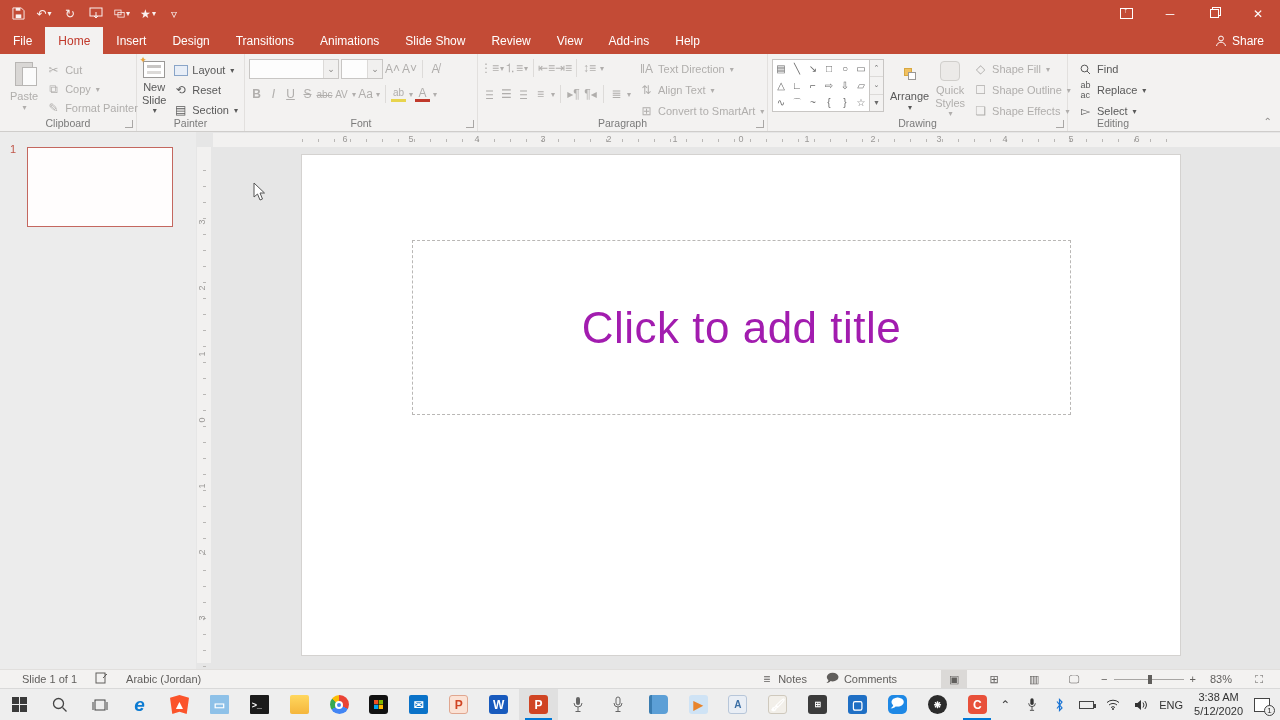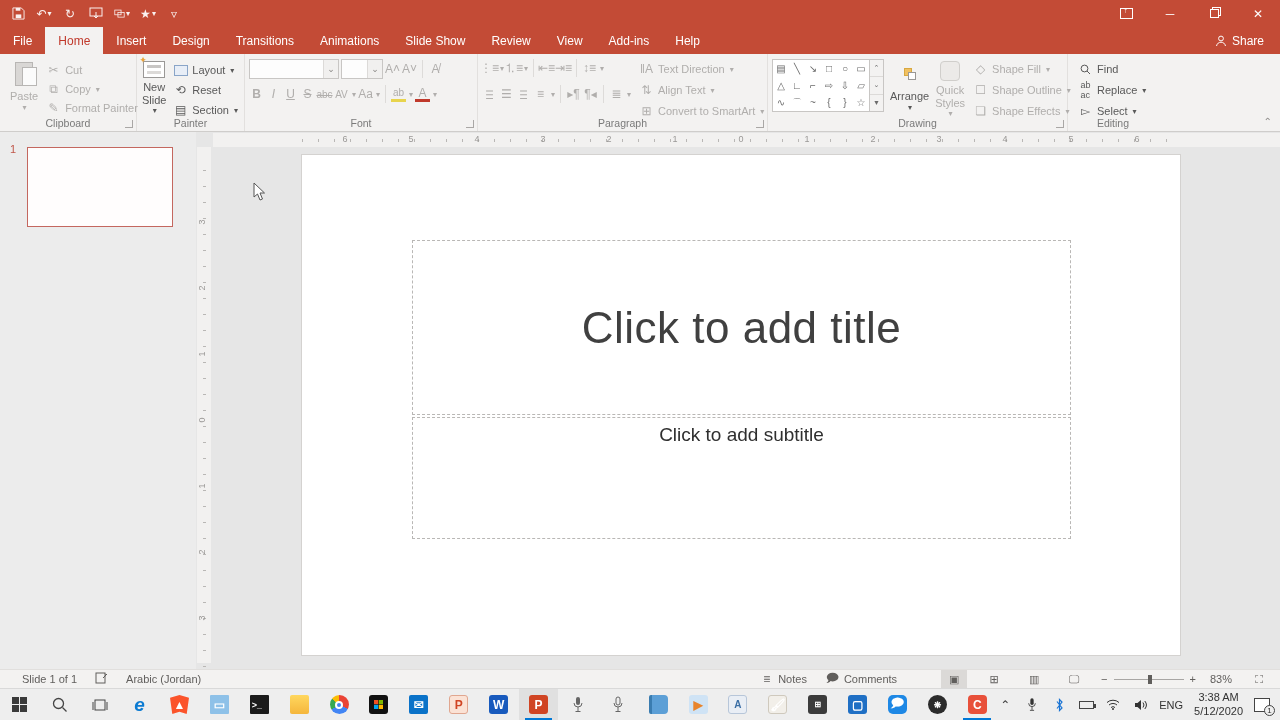--- a/index.html
+++ b/index.html
@@ -71,21 +71,21 @@
   .thumb{ position:absolute; left:27px; top:15px; width:146px; height:80px; background:#fffdfd; border:1px solid #c4675f; }
   .hruler{ position:absolute; left:213px; top:1px; width:1067px; height:14px; background:#f2f1f0; }
   .hruler .ticks{ position:absolute; left:89px; top:6px; width:878px; height:3px; background:repeating-linear-gradient(90deg,#b9b7b5 0 1px,transparent 1px 16px); }
   .hruler span{ position:absolute; top:1px; font-size:9px; color:#9a9896; transform:translateX(-50%); }
   .vruler{ position:absolute; left:197px; top:15px; width:14px; height:516px; background:#f2f1f0; }
   .vruler .ticks{ position:absolute; top:23px; left:6px; height:500px; width:3px; background:repeating-linear-gradient(180deg,#b9b7b5 0 1px,transparent 1px 16px); }
   .vruler span{ position:absolute; left:2px; font-size:9px; color:#9a9896; transform:rotate(-90deg); }
   .canvas{ position:absolute; left:302px; top:23px; width:878px; height:500px; background:#fff; box-shadow:0 0 0 1px #d4d2d0; }
   .ph{ position:absolute; border:1px dashed #b9b7b5; }
   .ph-title{ left:110px; top:85px; width:659px; height:175px; display:flex; align-items:center; justify-content:center; }
-  .ph-title span{ font-size:44px; font-weight:300; color:#404040; letter-spacing:.5px; }
+  .ph-title span{ font-size:44px; font-weight:300; color:#a21caf; letter-spacing:.5px; }
   .ph-sub{ left:110px; top:262px; width:659px; height:122px; display:flex; justify-content:center; }
   .ph-sub span{ font-size:19px; color:#2f2f2f; margin-top:6px; }
   .cursor{ position:absolute; left:252px; top:50px; }
 
   
   .statusbar{ position:absolute; top:669px; left:0; width:1280px; height:19px; background:#f3f2f1; border-top:1px solid #e1dfdd; display:flex; align-items:center; font-size:11px; color:#605e5c; }
   .sb-l{ display:flex; align-items:center; gap:18px; padding-left:22px; }
   .sb-r{ margin-left:auto; display:flex; align-items:center; gap:14px; padding-right:8px; }
   .viewbtn{ width:26px; height:19px; display:flex; align-items:center; justify-content:center; font-size:11px; color:#605e5c; }
   .viewbtn.active{ background:#dbd9d7; }
@@ -445,23 +445,20 @@
     <span style="left:726px">3</span>
     <span style="left:792px">4</span>
     <span style="left:858px">5</span>
     <span style="left:924px">6</span>
   </div>
 
   <div class="canvas">
     <div class="ph ph-title">
       <span>Click to add title</span>
     </div>
-    <div class="ph ph-sub">
-      <span>Click to add subtitle</span>
-    </div>
   </div>
 
   <svg class="cursor" width="14" height="20" viewBox="0 0 14 20">
     <path d="M2 1 L2 15 L5.5 12 L8 18 L10.5 17 L8 11 L12.5 11 Z" fill="#fff" stroke="#555" stroke-width="1"></path>
   </svg>
 </div>
 
 <div class="statusbar">
   <div class="sb-l">
     <span>Slide 1 of 1</span>

